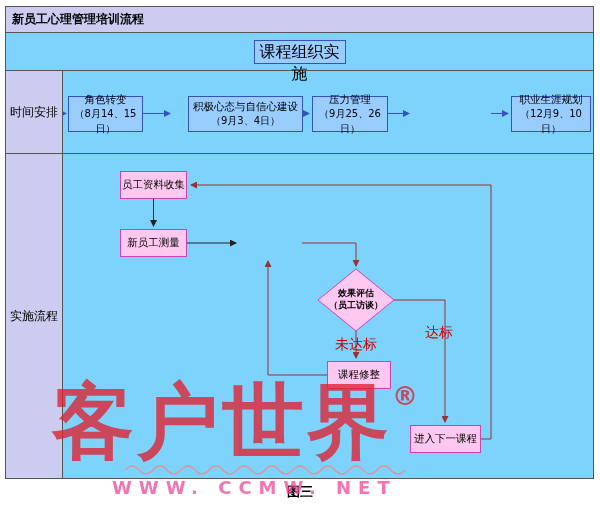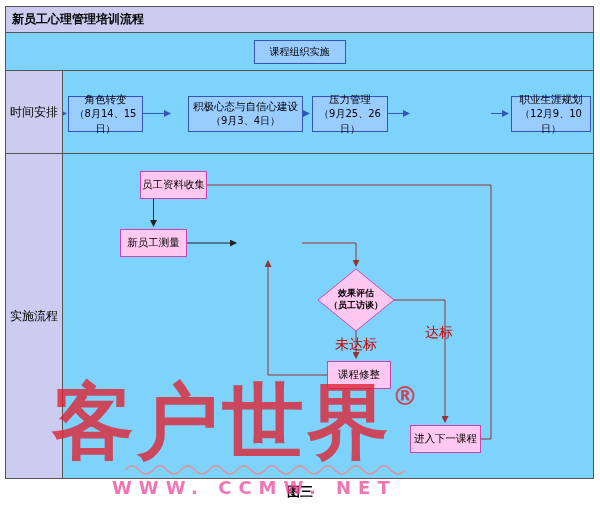--- a/index.html
+++ b/index.html
@@ -3,21 +3,21 @@
 <meta charset="utf-8">
 <style>
   * { margin:0; padding:0; box-sizing:border-box; }
   body { width:600px; height:505px; background:#fff; font-family:"DejaVu Sans","Liberation Sans",sans-serif; position:relative; overflow:hidden; }
   .page { position:absolute; inset:0; background:#fff; outline:1px solid #bbb; }
 
   .table { position:absolute; left:5px; top:6px; width:589px; height:473px; border:1px solid #555; background:#7dd3fc; }
   .title-row { height:26px; background:var(--header-bg,#ccccf0); border-bottom:1px solid #555; font-size:12px; font-weight:bold; color:#000; line-height:25px; padding-left:6px; }
   .header-row { height:38px; border-bottom:1px solid #555; display:flex; align-items:center; justify-content:center; }
   .blue-box { background:var(--blue-box-bg,#99ccff); border:1px solid var(--blue-box-border,#3355bb); color:#000; text-align:center; }
-  .header-box { width:92px; height:24px; font-size:10px; line-height:22px; }
+  .header-box { width:92px; height:24px; font-size:16px; line-height:22px; }
 
   .time-row { height:83px; border-bottom:1px solid #555; display:flex; }
   .process-row { height:324px; display:flex; }
   .side-cell { width:57px; background:var(--header-bg,#ccccf0); border-right:1px solid #555; display:flex; align-items:center; justify-content:center; font-size:12px; color:#000; flex:none; }
   .row-content { position:relative; flex:1; }
 
   .tb { position:absolute; height:36px; top:25px; font-size:10.5px; line-height:1.45; display:flex; flex-direction:column; justify-content:center; }
   .tb .date { font-size:10px; }
   .arrows { position:absolute; inset:0; width:100%; height:100%; }
 
@@ -98,21 +98,21 @@
           <line class="c-dark" x1="90.5" y1="45" x2="90.5" y2="72" marker-end="url(#mdark)"></line>
           <line class="c-dark" x1="124" y1="89" x2="173" y2="89" marker-end="url(#mdark)"></line>
           <polyline class="c-red" points="239,89 293,89 293,112" marker-end="url(#mred)"></polyline>
           <line class="c-red" x1="293" y1="177" x2="293" y2="204" marker-end="url(#mred)"></line>
           <polyline class="c-red" points="264,221 205,221 205,107" marker-end="url(#mred)"></polyline>
           <polyline class="c-red" points="331,146 382,146 382,268" marker-end="url(#mred)"></polyline>
           <polyline class="c-red" points="418,285 428,285 428,31 128,31" marker-end="url(#mred)"></polyline>
           <polygon class="diamond-shape" points="293,115 331,146 293,177 255,146"></polygon>
         </svg>
 
-        <div class="pink-box" style="left:57px;top:17px;width:67px;height:28px;margin-left:20px;">员工资料收集</div>
+        <div class="pink-box" style="left:57px;top:17px;width:67px;height:28px;">员工资料收集</div>
         <div class="pink-box" style="left:57px;top:75px;width:67px;height:28px;">新员工测量</div>
         <div class="diamond-text">
           <div>效果评估</div>
           <div>（员工访谈）</div>
         </div>
         <div class="pink-box" style="left:264px;top:207px;width:64px;height:28px;">课程修整</div>
         <div class="pink-box" style="left:347px;top:271px;width:71px;height:28px;">进入下一课程</div>
 
         <div class="flow-label" style="left:270px;top:182px;width:46px;">未达标</div>
         <div class="flow-label" style="left:356px;top:170px;width:40px;">达标</div>

